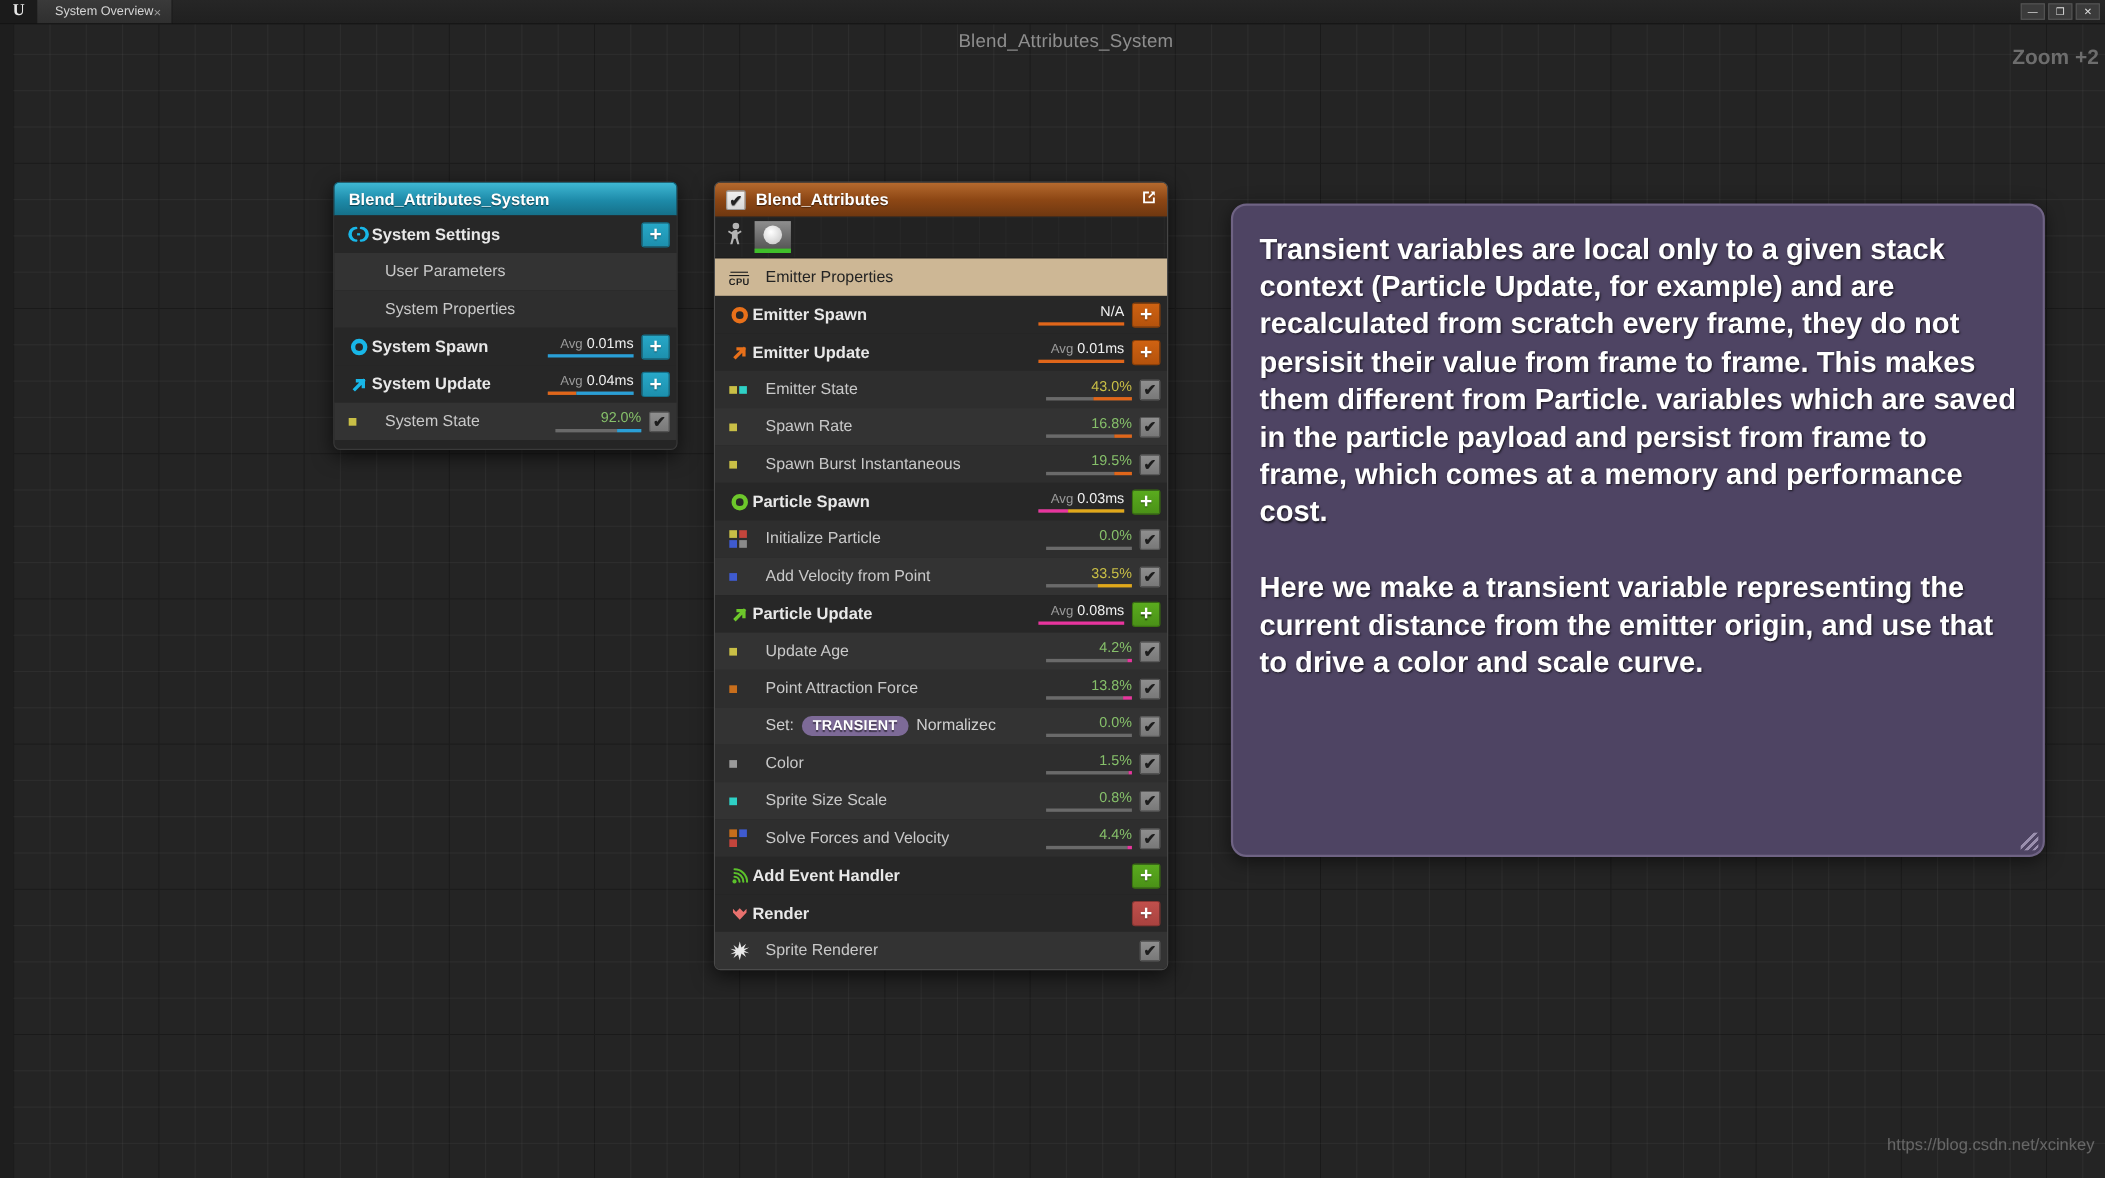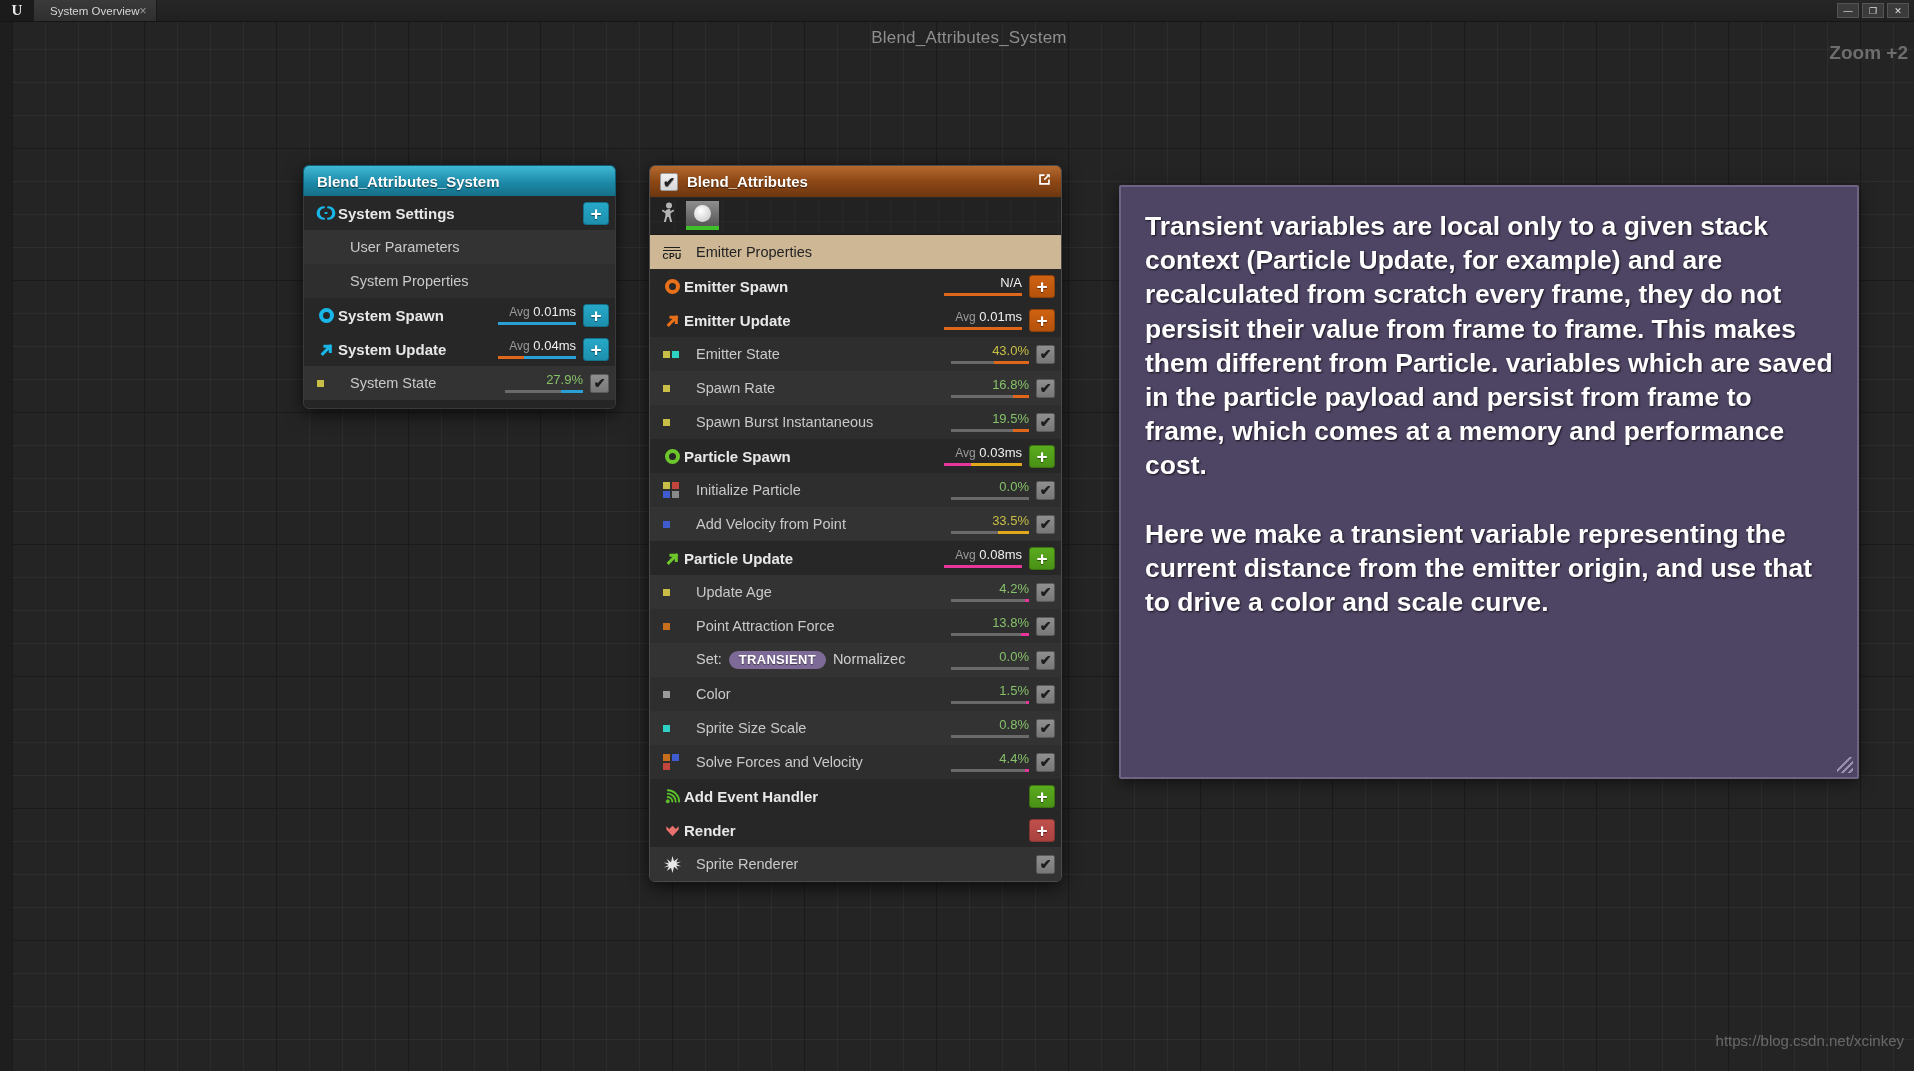--- a/index.html
+++ b/index.html
@@ -198,21 +198,21 @@
     display: inline-block; background: #7d6a97; color: #fff;
     border-radius: 11px; padding: 1px 10px 2px; font-size: 13px;
     font-weight: bold; margin: 0 7px; letter-spacing: .3px;
     text-shadow: 0 1px 1px rgba(0,0,0,.5);
   }
   .set-row-text { display: flex; align-items: baseline; color: #cfcfcf; font-size: 14.5px; white-space: nowrap; }
 
   
   #comment-box {
     position: absolute; left: 1107px; top: 163px; width: 740px; height: 594px;
-    background: #4e4463; border: 2px solid #6f6384; border-radius: 2px;
+    background: #4e4463; border: 2px solid #6f6384; border-radius: 14px;
     box-shadow: 0 4px 16px rgba(0,0,0,.5);
     padding: 22px 24px;
   }
   #comment-box .ctext {
     color: #ffffff; font-size: 26.5px; font-weight: bold; line-height: 1.29;
     text-shadow: 1px 1px 2px rgba(0,0,0,.7);
     font-family: "Liberation Sans", sans-serif;
     white-space: pre-wrap;
   }
   .resize-grip {
@@ -307,21 +307,21 @@
           </div>
           <div class="row sub2">
             <span class="row-icon">
               <span class="dots">
                 <span class="dot" style="background: rgb(201, 191, 70);"></span>
               </span>
             </span>
             <span class="row-label indent">System State</span>
             <span class="row-spacer"></span>
             <span class="metric">
-              <span class="metric-text pct green">27.9%</span>
+              <span class="metric-text pct green">92.0%</span>
               <span class="metric-bar">
                 <span style="background: rgb(106, 106, 106); width: 72%;"></span>
                 <span style="background: rgb(42, 159, 214); width: 28%;"></span>
               </span>
             </span>
             <span class="chk">✔</span>
           </div>
         </div>
     </div>
 

